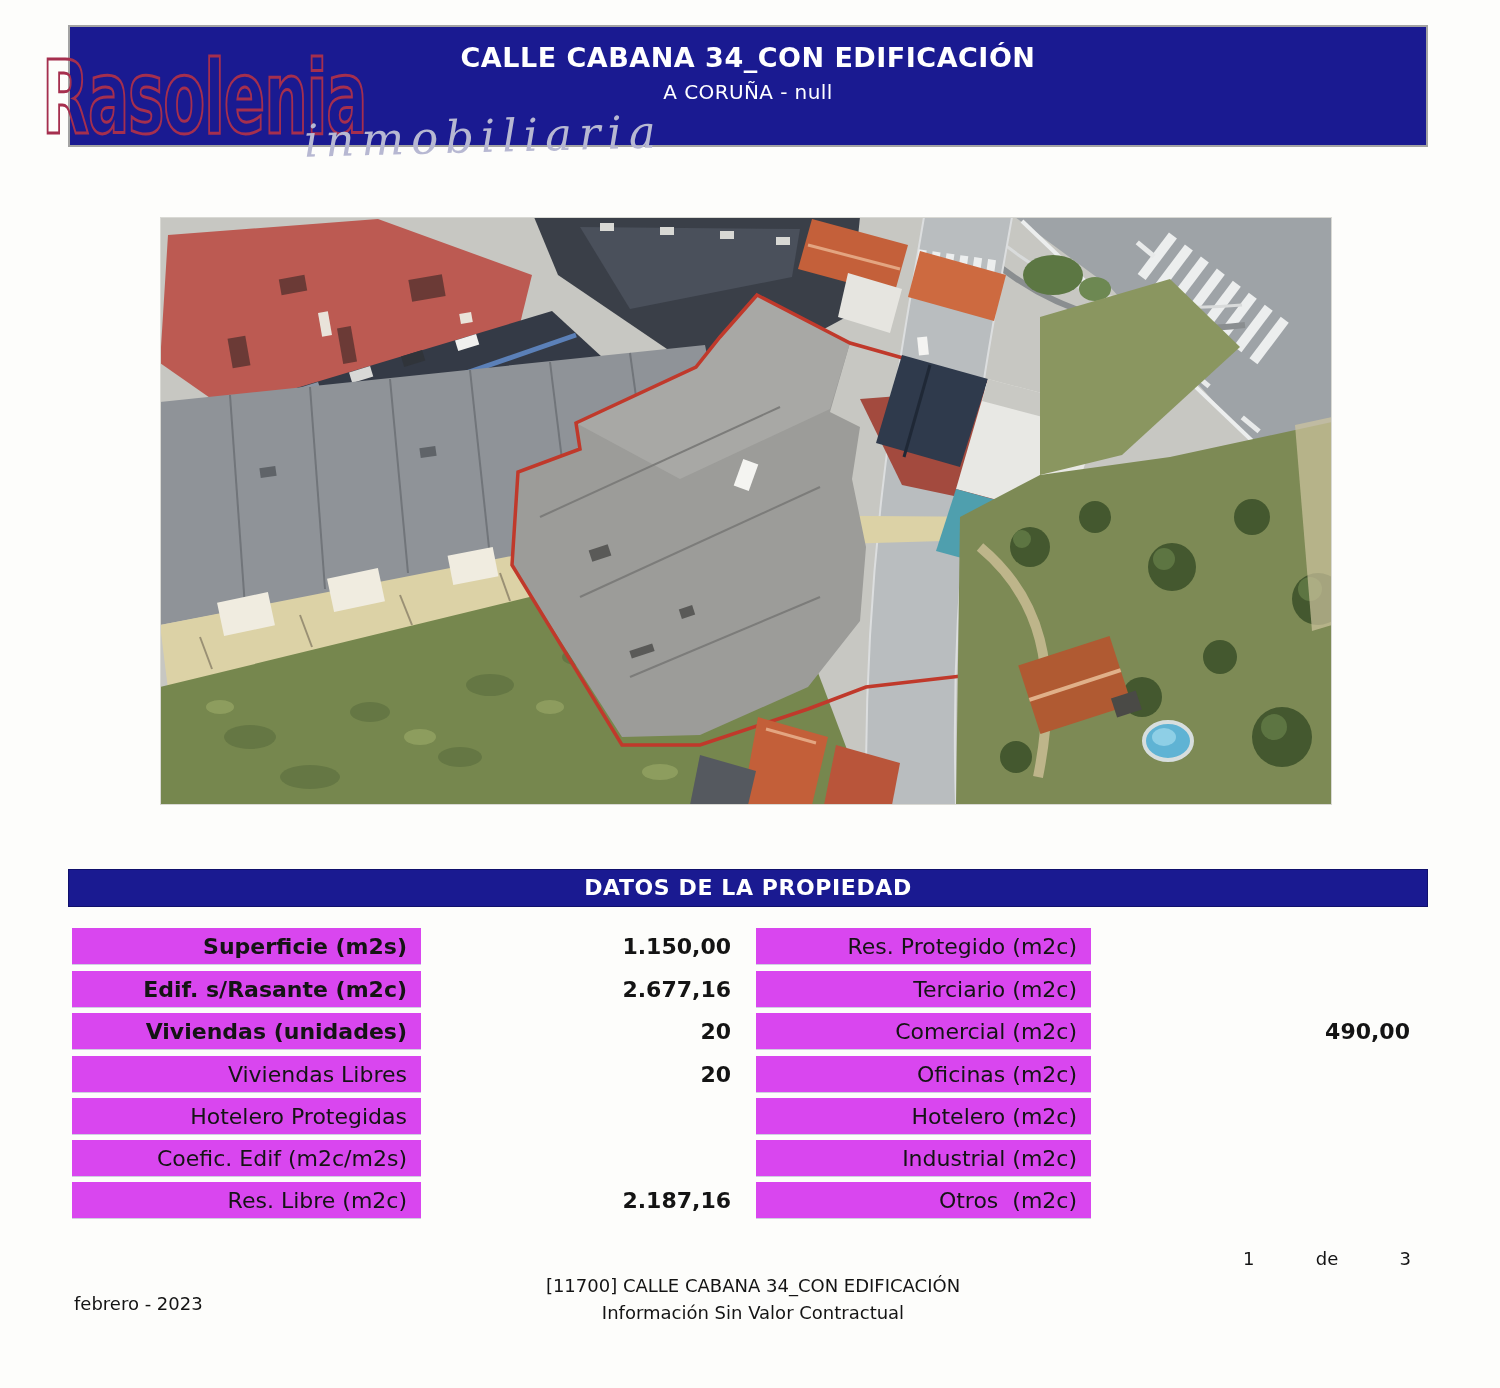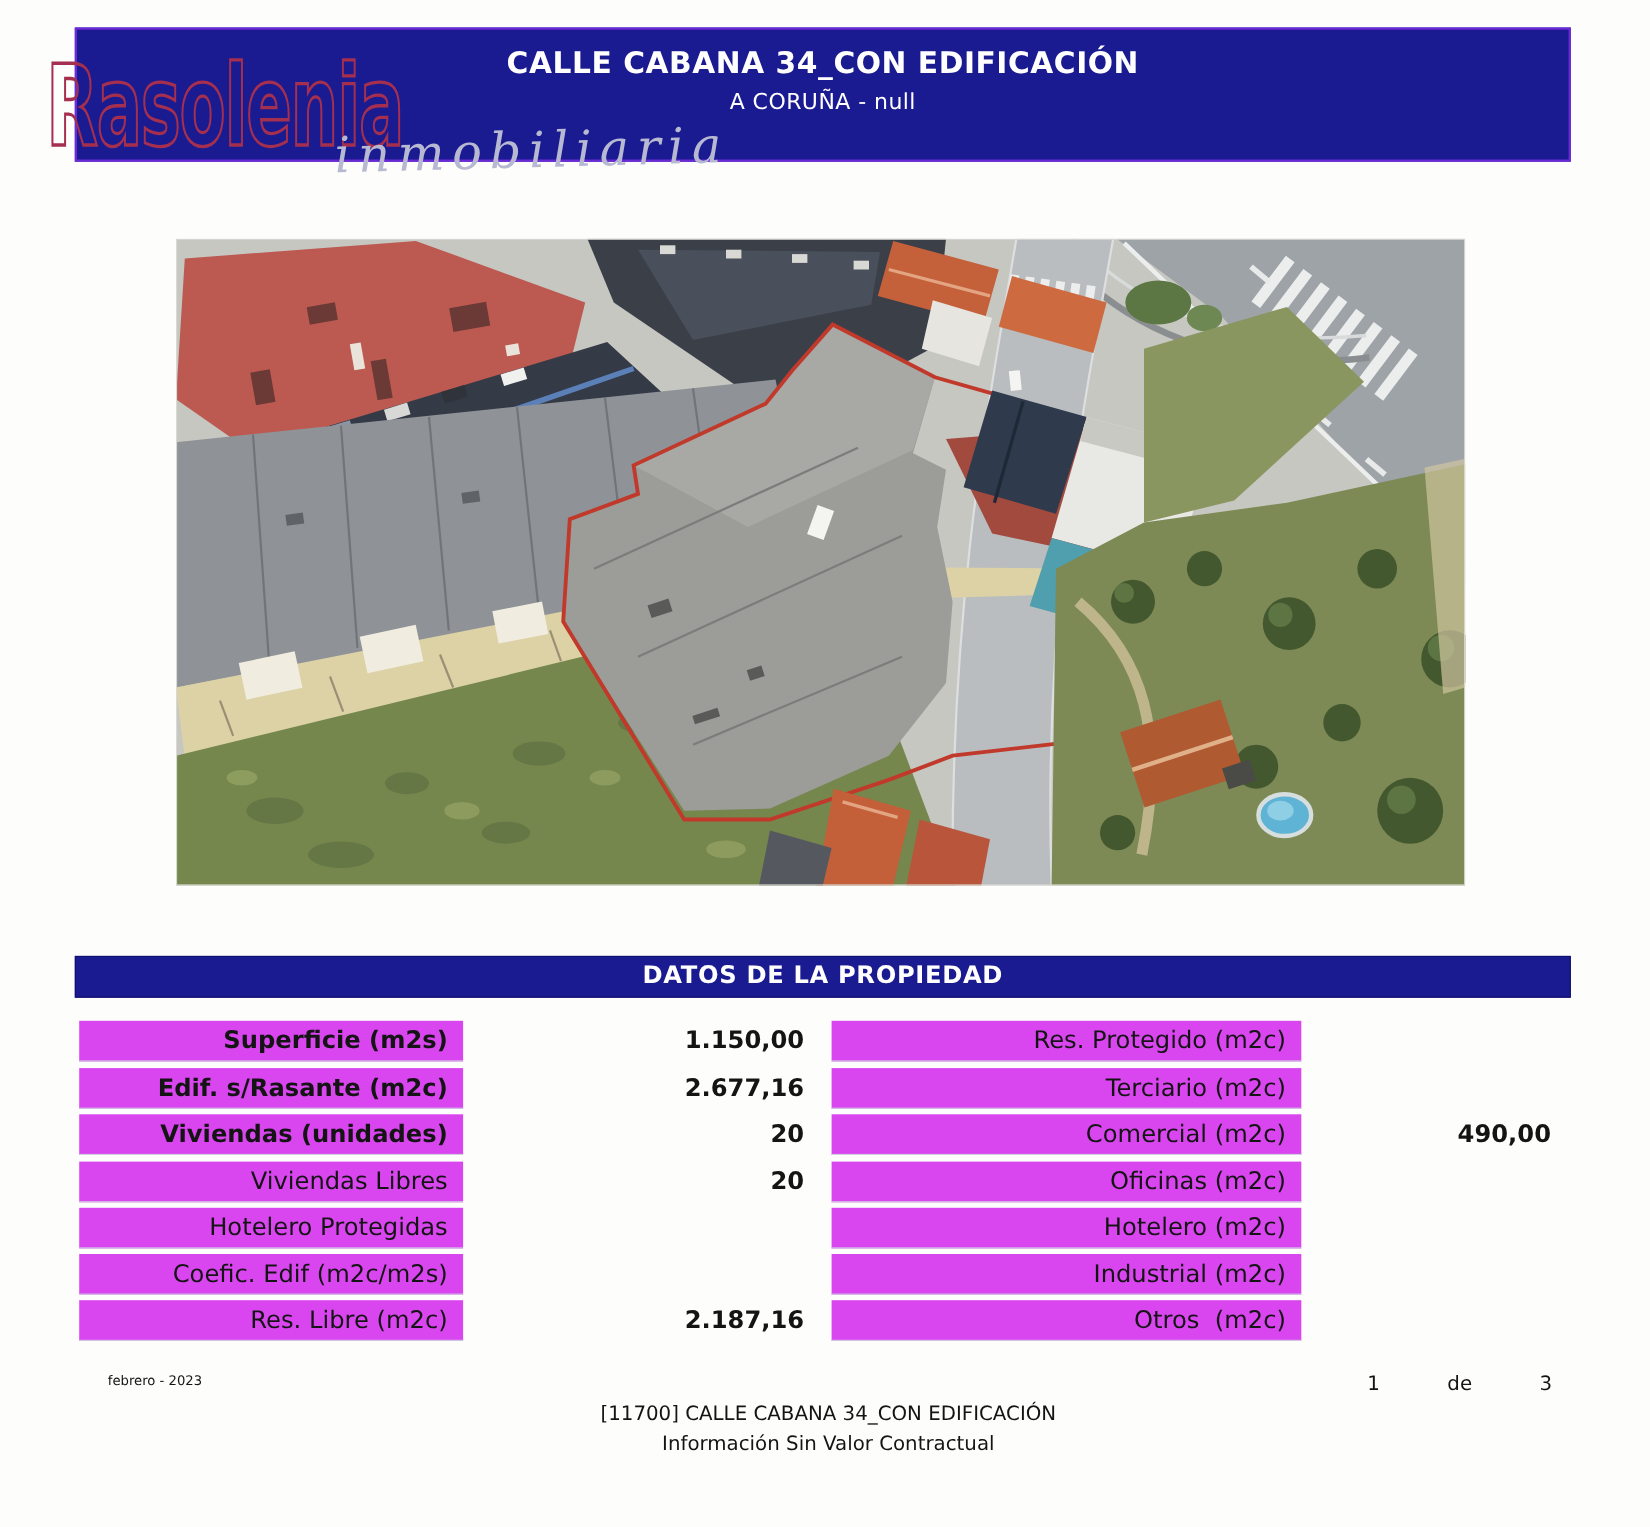--- a/index.html
+++ b/index.html
@@ -5,21 +5,21 @@
   html,body{margin:0;padding:0;background:#ffffff;}
   .page{
     position:relative;width:1500px;height:1388px;
     background:#fdfdfb;overflow:hidden;
     font-family:"DejaVu Sans","Liberation Sans",sans-serif;
     color:#141414;
   }
   
   .banner{
     position:absolute;left:68px;top:25px;width:1360px;height:122px;
-    background:#1a1a91;border:2px solid #6d28d9;box-sizing:border-box;
+    background:#1a1a91;border:2px solid #a3a3a3;box-sizing:border-box;
     text-align:center;color:#ffffff;
   }
   .banner .title{margin-top:15px;font-size:27px;font-weight:bold;letter-spacing:.5px;}
   .banner .subtitle{margin-top:7px;font-size:20px;font-weight:normal;letter-spacing:.4px;}
   .logo{position:absolute;left:42px;top:48px;width:640px;height:140px;pointer-events:none;text-align:right;}
   .logo-main{
     position:absolute;left:0;top:0;
     font-size:102px;font-weight:bold;line-height:100px;
     color:transparent;-webkit-text-stroke:3px #a52f4e;
     transform:scaleX(.60);transform-origin:left top;
@@ -41,24 +41,24 @@
     color:#fff;font-size:22px;font-weight:bold;letter-spacing:.6px;
     text-align:center;line-height:35px;
   }
   
   .cell{position:absolute;height:37px;line-height:37px;font-size:22px;box-sizing:border-box;white-space:pre;}
   .lbl{background:#d946ef;border-bottom:1px solid #cfcfe0;text-align:right;padding-right:14px;}
   .val{text-align:right;padding-right:4px;font-weight:bold;}
   .b{font-weight:bold;}
   .lbl.L{left:72px;width:349px;}
   .val.L{left:432px;width:303px;}
-  .lbl.R{left:756px;width:427px;}
+  .lbl.R{left:756px;width:335px;}
   .val.R{left:1118px;width:296px;}
   
-  .footer-date{position:absolute;left:74px;top:1248px;font-size:12px;margin-left:24px;}
+  .footer-date{position:absolute;left:74px;top:1293px;font-size:18px;}
   .footer-center{position:absolute;left:450px;top:1248px;width:606px;text-align:center;font-size:18px;line-height:27px;margin-top:24px;}
   .footer-pages{position:absolute;left:1243px;top:1248px;width:168px;display:flex;justify-content:space-between;font-size:18px;}
 </style>
 </head>
 <body>
 
 <div class="page">
 
   <div class="banner">
     <div class="title">CALLE CABANA 34_CON EDIFICACIÓN</div>

